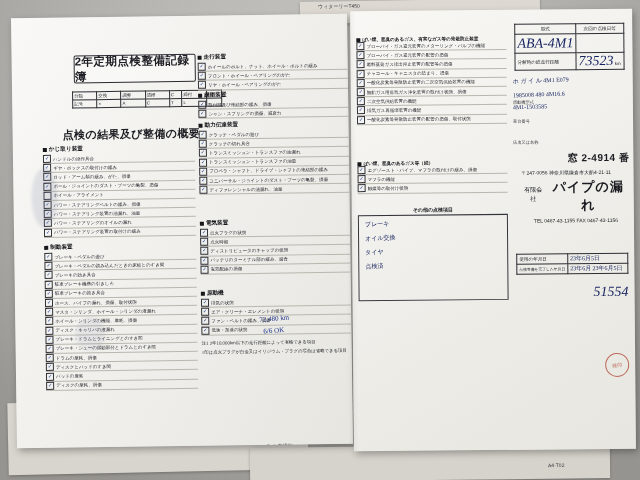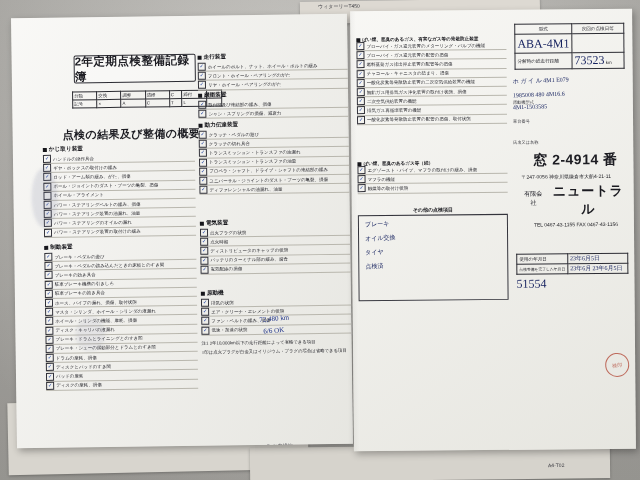--- a/index.html
+++ b/index.html
@@ -88,24 +88,24 @@
   #invoice .tint{position:absolute;inset:0;background:linear-gradient(150deg,rgba(255,255,255,.45),rgba(219,219,212,.5));pointer-events:none;}
   .inv-blk{position:absolute;}
   .inv-h{font-size:5.6px;font-weight:bold;color:#16161b;display:flex;align-items:center;gap:2px;}
   .inv-h .sq{width:4px;height:4px;background:#16161b;}
   .box-line{border:.6px solid #34343c;}
   .shop-name{
     font-size:13px;font-weight:bold;color:#1b1b21;letter-spacing:1px;
   }
   .shop-sub{font-size:5px;color:#242429;}
   .tel{font-size:5px;color:#242429;}
-  .phone-big{font-size:14px;font-weight:bold;color:#1d1d23;letter-spacing:.5px;}
+  .phone-big{font-size:10px;font-weight:bold;color:#1d1d23;letter-spacing:.5px;text-align:right;}
   .kv-table{border-collapse:collapse;font-size:4.6px;color:#23232a;}
   .kv-table td{border:.5px solid #2d2d34;padding:0 2px;height:9px;white-space:nowrap;}
-  .handwrite-md{font-family:"Liberation Serif",serif;color:#16225f;font-size:12px;}
+  .handwrite-md{font-family:"Liberation Serif",serif;color:#16225f;font-size:14px;font-style:italic;}
   .handwrite-sm{font-family:"Liberation Serif",serif;color:#16225f;font-size:6px;}
   .stamp{
     position:absolute;border:1.2px solid #b0402f;color:#b0402f;border-radius:50%;
     display:flex;align-items:center;justify-content:center;
     font-size:5px;font-family:"Liberation Serif",serif;opacity:.75;
     transform:rotate(-8deg);
   }
   .edge-text{
     position:absolute;font-size:5px;color:#3a3a40;font-family:"Liberation Sans",sans-serif;
   }
@@ -511,21 +511,21 @@
   </div>
 
   <div class="inv-blk" style="left:170px;top:142px;width:108px;text-align:center;">
     <div class="phone-big">窓 2-4914 番</div>
     <div class="shop-sub" style="margin-top:4px;text-align:left;">
       <span>〒247-0056</span>
       <span>神奈川県鎌倉市大船4-21-11</span>
     </div>
     <div style="margin-top:3px;display:flex;align-items:baseline;justify-content:center;gap:2px;">
       <span style="font-size:6px;color:#22222a;">有限会社</span>
-      <span class="shop-name">ニュートラル</span>
+      <span class="shop-name">パイプの漏れ</span>
     </div>
     <div class="tel" style="margin-top:3px;">TEL 0467-43-1155  FAX 0467-43-1156</div>
   </div>
 
   <div class="inv-blk" style="left:164px;top:244px;width:112px;">
     <table class="kv-table" style="width:112px;">
       <tbody>
           <tr>
         <td style="width:44px;">使用の年月日</td>
         <td style="width:68px;">
@@ -534,19 +534,19 @@
       </tr>
       <tr>
         <td style="font-size:3.8px;">点検整備を完了した年月日</td>
         <td>
           <span class="handwrite-sm">23年6月</span>
           <span class="handwrite-sm">23年6月5日</span>
         </td>
       </tr>
     </tbody>
       </table>
-    <div class="handwrite-md" style="margin-top:2px;text-align:left;">51554</div>
+    <div class="handwrite-md" style="margin-top:10px;text-align:right;">51554</div>
   </div>
 
   <div class="stamp" style="left:252px;top:344px;width:22px;height:22px;">検印</div>
 
   <div class="fold" style="left:0;top:0;width:6px;height:440px;opacity:.35;"></div>
 </div>
 
 </body></html>

